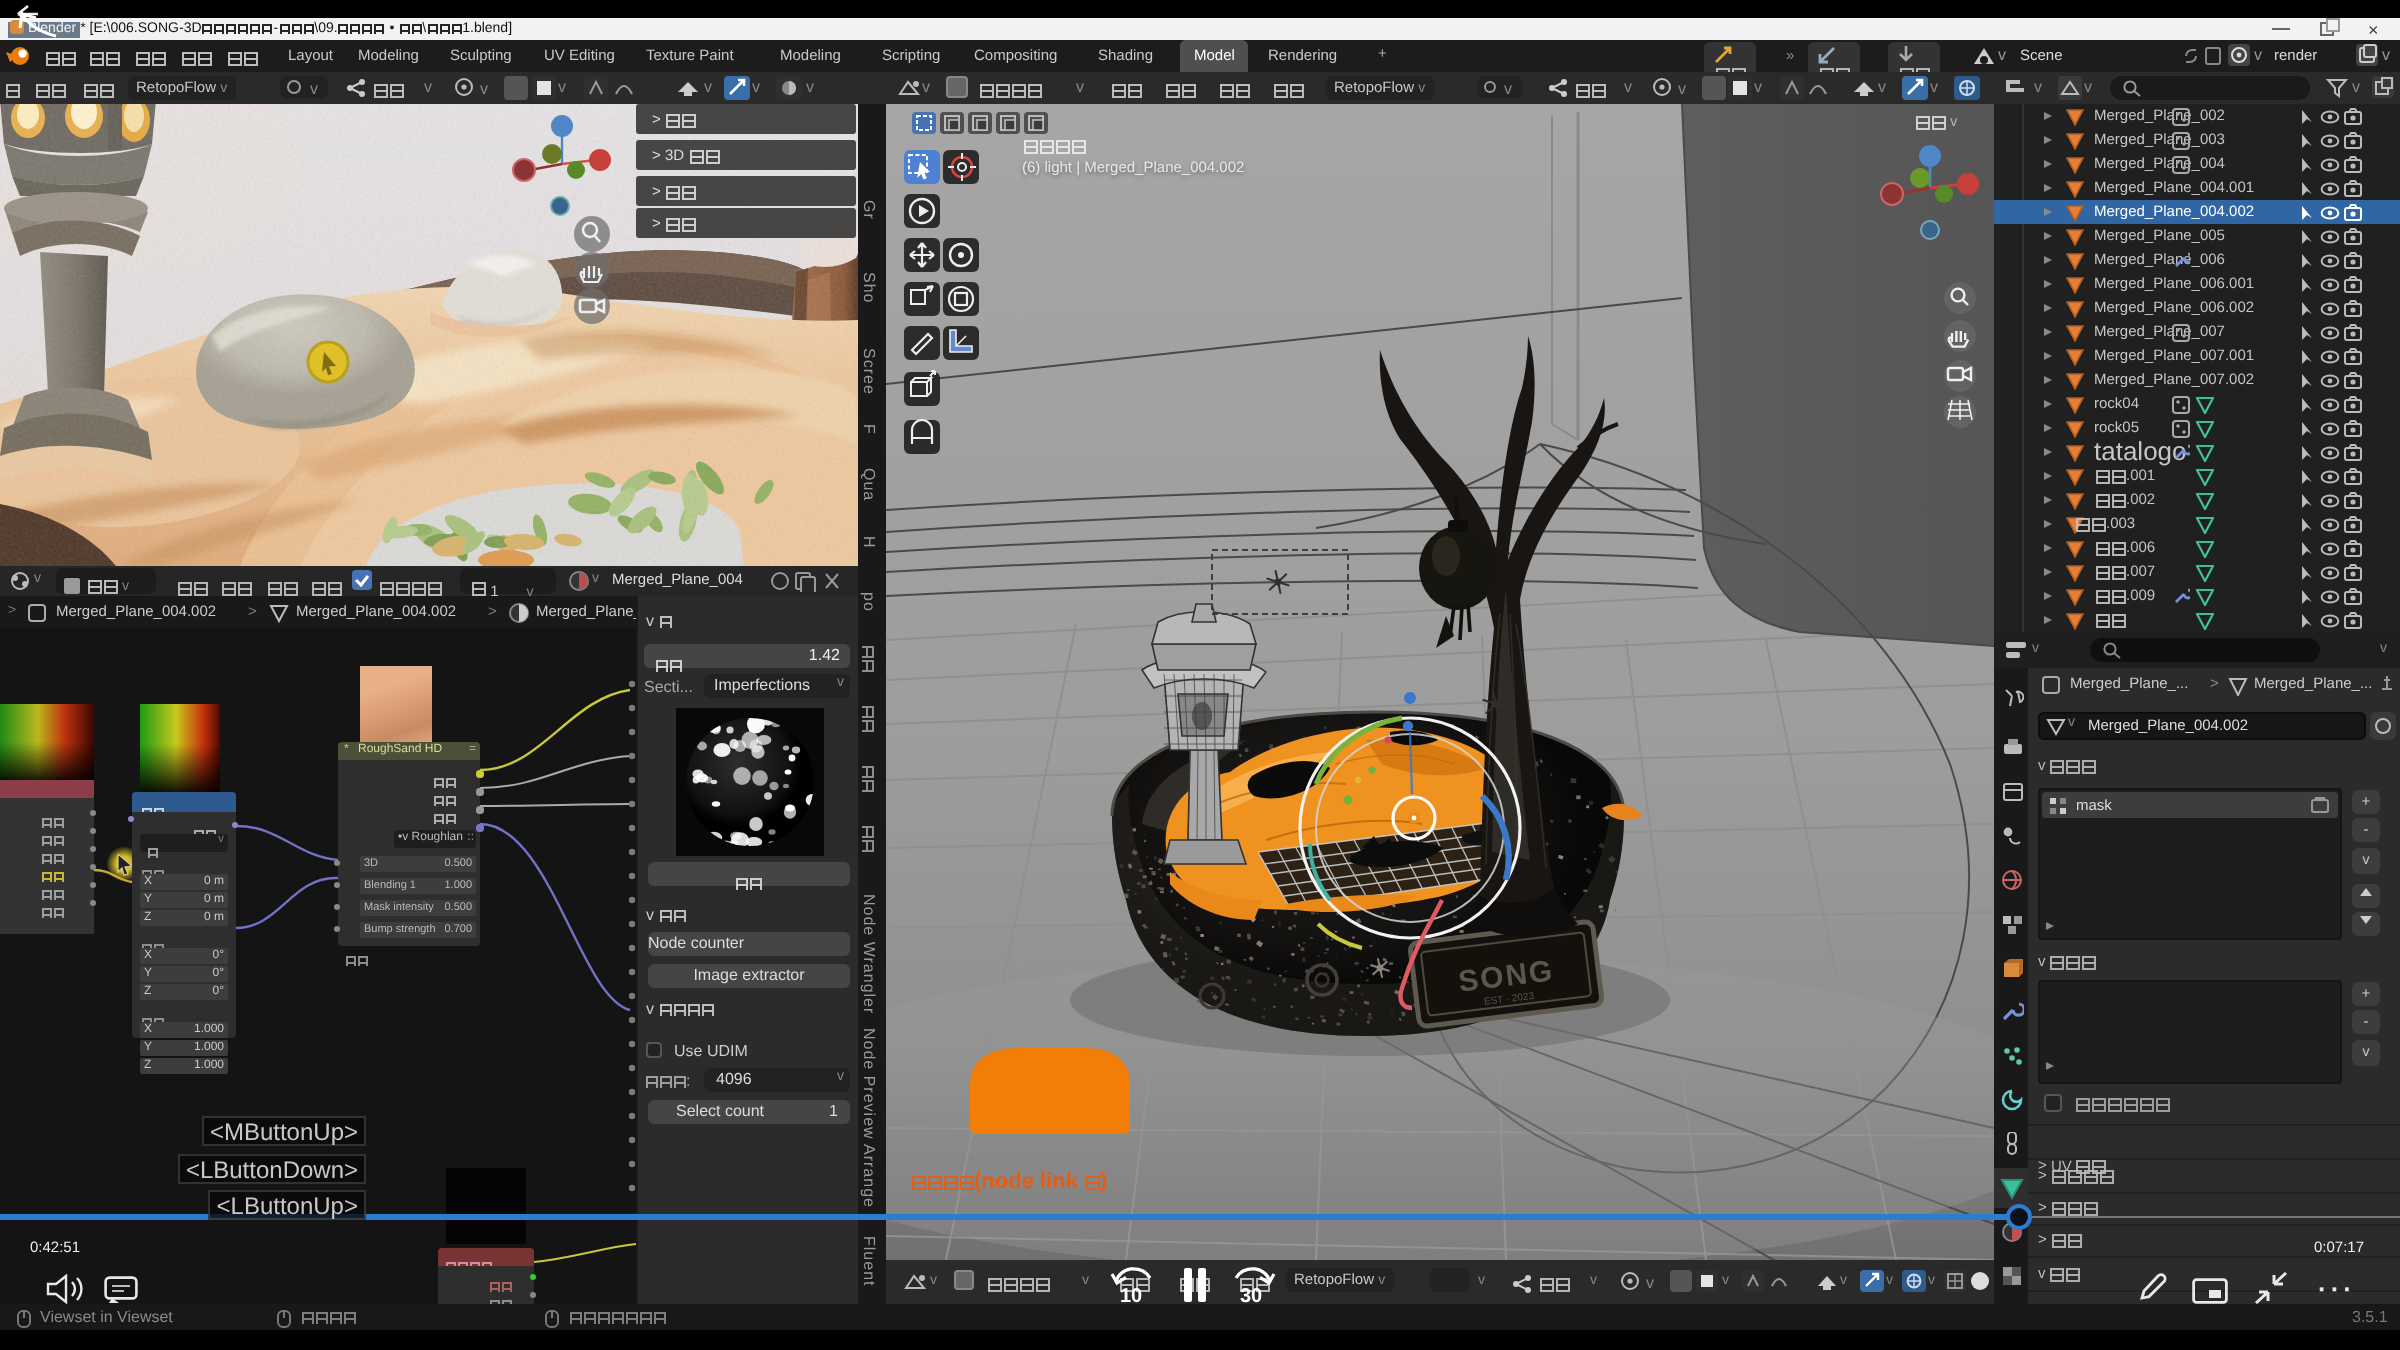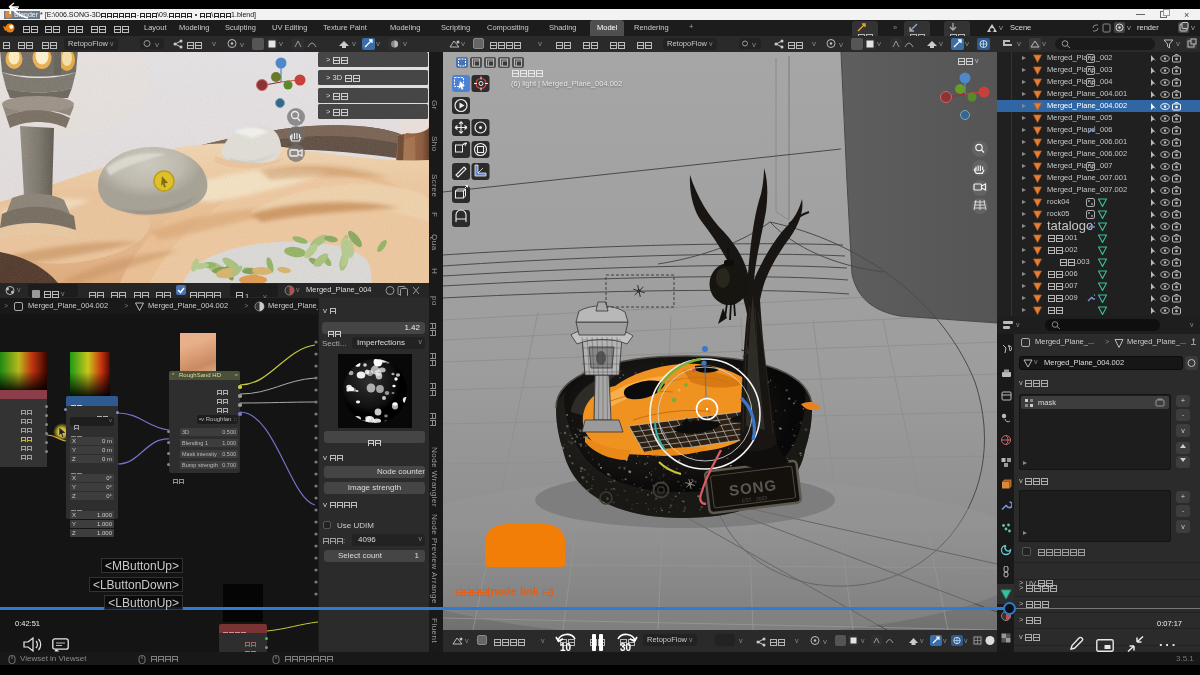--- a/index.html
+++ b/index.html
@@ -672,22 +672,22 @@
           <ellipse cx="60" cy="21" rx="2.1" ry="1.7" fill="#fff" opacity="0.71"></ellipse>
           <ellipse cx="23" cy="21" rx="4.3" ry="3.5" fill="#fff" opacity="0.93"></ellipse>
           <ellipse cx="40" cy="8" rx="4.5" ry="4.6" fill="#fff" opacity="0.98"></ellipse>
           <ellipse cx="16" cy="36" rx="2.1" ry="1.7" fill="#fff" opacity="0.53"></ellipse>
           <ellipse cx="29" cy="68" rx="2.3" ry="2.3" fill="#fff" opacity="0.73"></ellipse>
           <ellipse cx="32" cy="66" rx="4.5" ry="3.9" fill="#fff" opacity="0.86"></ellipse>
         </g>
       </svg>
 <div class="abs row" style="left:324px;top:148px;width:101px;height:12px;background:#454545;border-radius:3px;text-align:center;color:#ddd"><span style="margin-top:2px;display:inline-block"><span class="e"></span><span class="e"></span></span></div>
 <span class="abs row" style="left:323px;top:170px;font-size:8px;color:#ccc">v&nbsp;<span class="e"></span><span class="e"></span></span>
-<div class="abs" style="left:324px;top:183px;width:101px;height:12px;background:#454545;border-radius:3px;text-align:right;font-size:8px;color:#ddd;line-height:12px">Node counter</div>
-<div class="abs" style="left:324px;top:199px;width:101px;height:12px;background:#454545;border-radius:3px;text-align:center;font-size:8px;color:#ddd;line-height:12px">Image strength</div>
+<div class="abs" style="left:324px;top:183px;width:101px;height:12px;background:#454545;border-radius:3px;text-align:left;font-size:8px;color:#ddd;line-height:12px">Node counter</div>
+<div class="abs" style="left:324px;top:199px;width:101px;height:12px;background:#454545;border-radius:3px;text-align:center;font-size:8px;color:#ddd;line-height:12px">Image extractor</div>
 <span class="abs row" style="left:323px;top:217px;font-size:8px;color:#ccc">v&nbsp;<span class="e"></span><span class="e"></span><span class="e"></span><span class="e"></span></span>
 <span class="abs" style="left:323px;top:238px;width:8px;height:8px;background:#222;border:1px solid #555;border-radius:2px"></span>
 <span class="abs" style="left:337px;top:238px;font-size:8px;color:#ccc">Use UDIM</span>
 <span class="abs row" style="left:322px;top:253px;font-size:8px;color:#aaa"><span class="e"></span><span class="e"></span><span class="e"></span>:</span>
 <div class="abs" style="left:352px;top:251px;width:73px;height:12px;background:#222;border-radius:3px">
         <span style="position:absolute;left:6px;top:1px;font-size:8px;color:#ddd">4096</span>
         <span style="position:absolute;right:3px;top:1px;font-size:7px;color:#888">v</span>
       </div>
 <div class="abs" style="left:324px;top:267px;width:101px;height:12px;background:#454545;border-radius:3px">
         <span style="position:absolute;left:14px;top:1px;font-size:8px;color:#ddd">Select count</span>
@@ -2015,21 +2015,21 @@
           <rect x="0.5" y="2" width="8" height="6" rx="1" fill="none" stroke="#bbb"></rect>
           <path d="M2.5,2 L3.5,0.5 h2 L6.5,2" fill="none" stroke="#bbb"></path>
           <circle cx="4.5" cy="5" r="1.3" fill="#bbb"></circle>
         </svg>
 </div>
 <div class="abs row" style="left:0;top:204px;width:203px;height:12px;font-size:7.5px;line-height:12px;color:#c6c6c6">
 <span class="abs" style="left:25px;top:4px;width:0;height:0;border-left:4px solid #8a8a8a;border-top:2.5px solid transparent;border-bottom:2.5px solid transparent"></span>
 <svg class="abs" style="left:36px;top:2px" width="9" height="9">
           <path d="M0.5,1 h8 l-4,7.5 Z" fill="#e87d35" stroke="#b35c1e" stroke-width="0.8"></path>
         </svg>
-<span class="abs row" style="left:62px;top:0"><span class="d"></span><span class="d"></span><span style="vertical-align:middle">.003</span></span>
+<span class="abs row" style="left:40px;top:0"><span class="d"></span><span class="d"></span><span style="vertical-align:middle">.003</span></span>
 <svg class="abs" style="left:101px;top:2px" width="9" height="9">
           <path d="M0.5,1 h8 l-4,7.5 Z" fill="none" stroke="#3dbf9d" stroke-width="1.1"></path>
         </svg>
 <svg class="abs" style="left:152px;top:2px" width="9" height="9">
           <path d="M2,1 L2,8 L4.5,5.5 L7,7 Z" fill="#bbb"></path>
         </svg>
 <svg class="abs" style="left:163px;top:2px" width="10" height="9">
           <ellipse cx="5" cy="4.5" rx="4.2" ry="2.8" fill="none" stroke="#bbb"></ellipse>
           <circle cx="5" cy="4.5" r="1.2" fill="#bbb"></circle>
         </svg>

